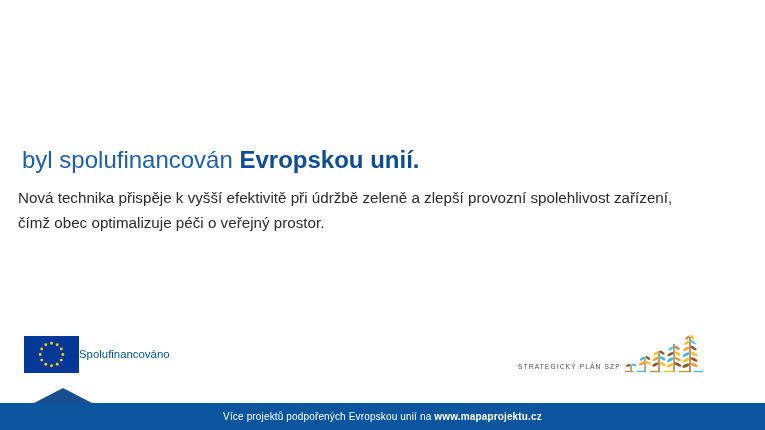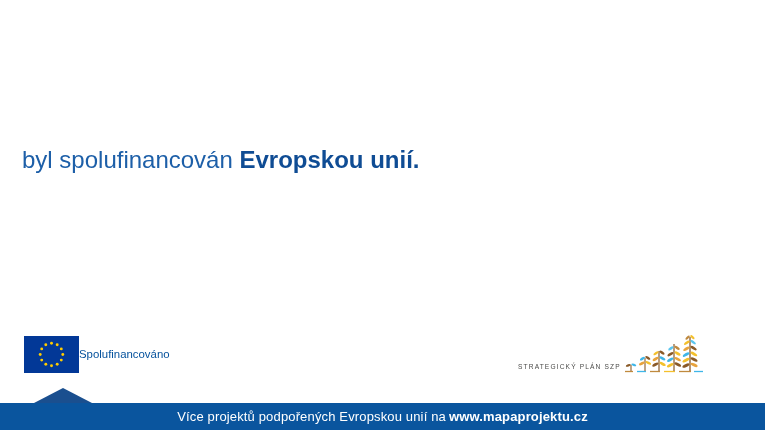--- a/index.html
+++ b/index.html
@@ -142,41 +142,42 @@
   }
   .footer-text {
     position: absolute;
     left: 0;
     right: 0;
     bottom: 0;
     height: 27px;
     display: flex;
     align-items: center;
     justify-content: center;
-    font-size: 13px;
+    font-size: 10px;
     color: #ffffff;
     letter-spacing: 0.15px;
     white-space: nowrap;
   }
   .footer-text .url {
     font-weight: 700;
     margin-left: 3px;
   }
 </style>
 </head>
 <body>
 
 <div class="slide">
 
 
 
   <div class="subline">
     <span>byl spolufinancován </span><span class="strong">Evropskou unií.</span>
   </div>
 
+  <div class="bodytext">Nová technika přispěje k vyšší efektivitě při údržbě zeleně a zlepší provozní spolehlivost zařízení, čímž obec optimalizuje péči o veřejný prostor.</div>
 
   <div class="eu-logo">
     <div class="eu-flag">
       <svg width="55" height="37" viewBox="0 0 55 37" aria-hidden="true">
         <rect x="0" y="0" width="55" height="37" fill="#023897"></rect>
         <g fill="#ffcc00">
           <circle cx="27.5" cy="7.3" r="1.45"></circle>
           <circle cx="33.2" cy="8.8" r="1.45"></circle>
           <circle cx="37.3" cy="12.9" r="1.45"></circle>
           <circle cx="38.8" cy="18.5" r="1.45"></circle>

